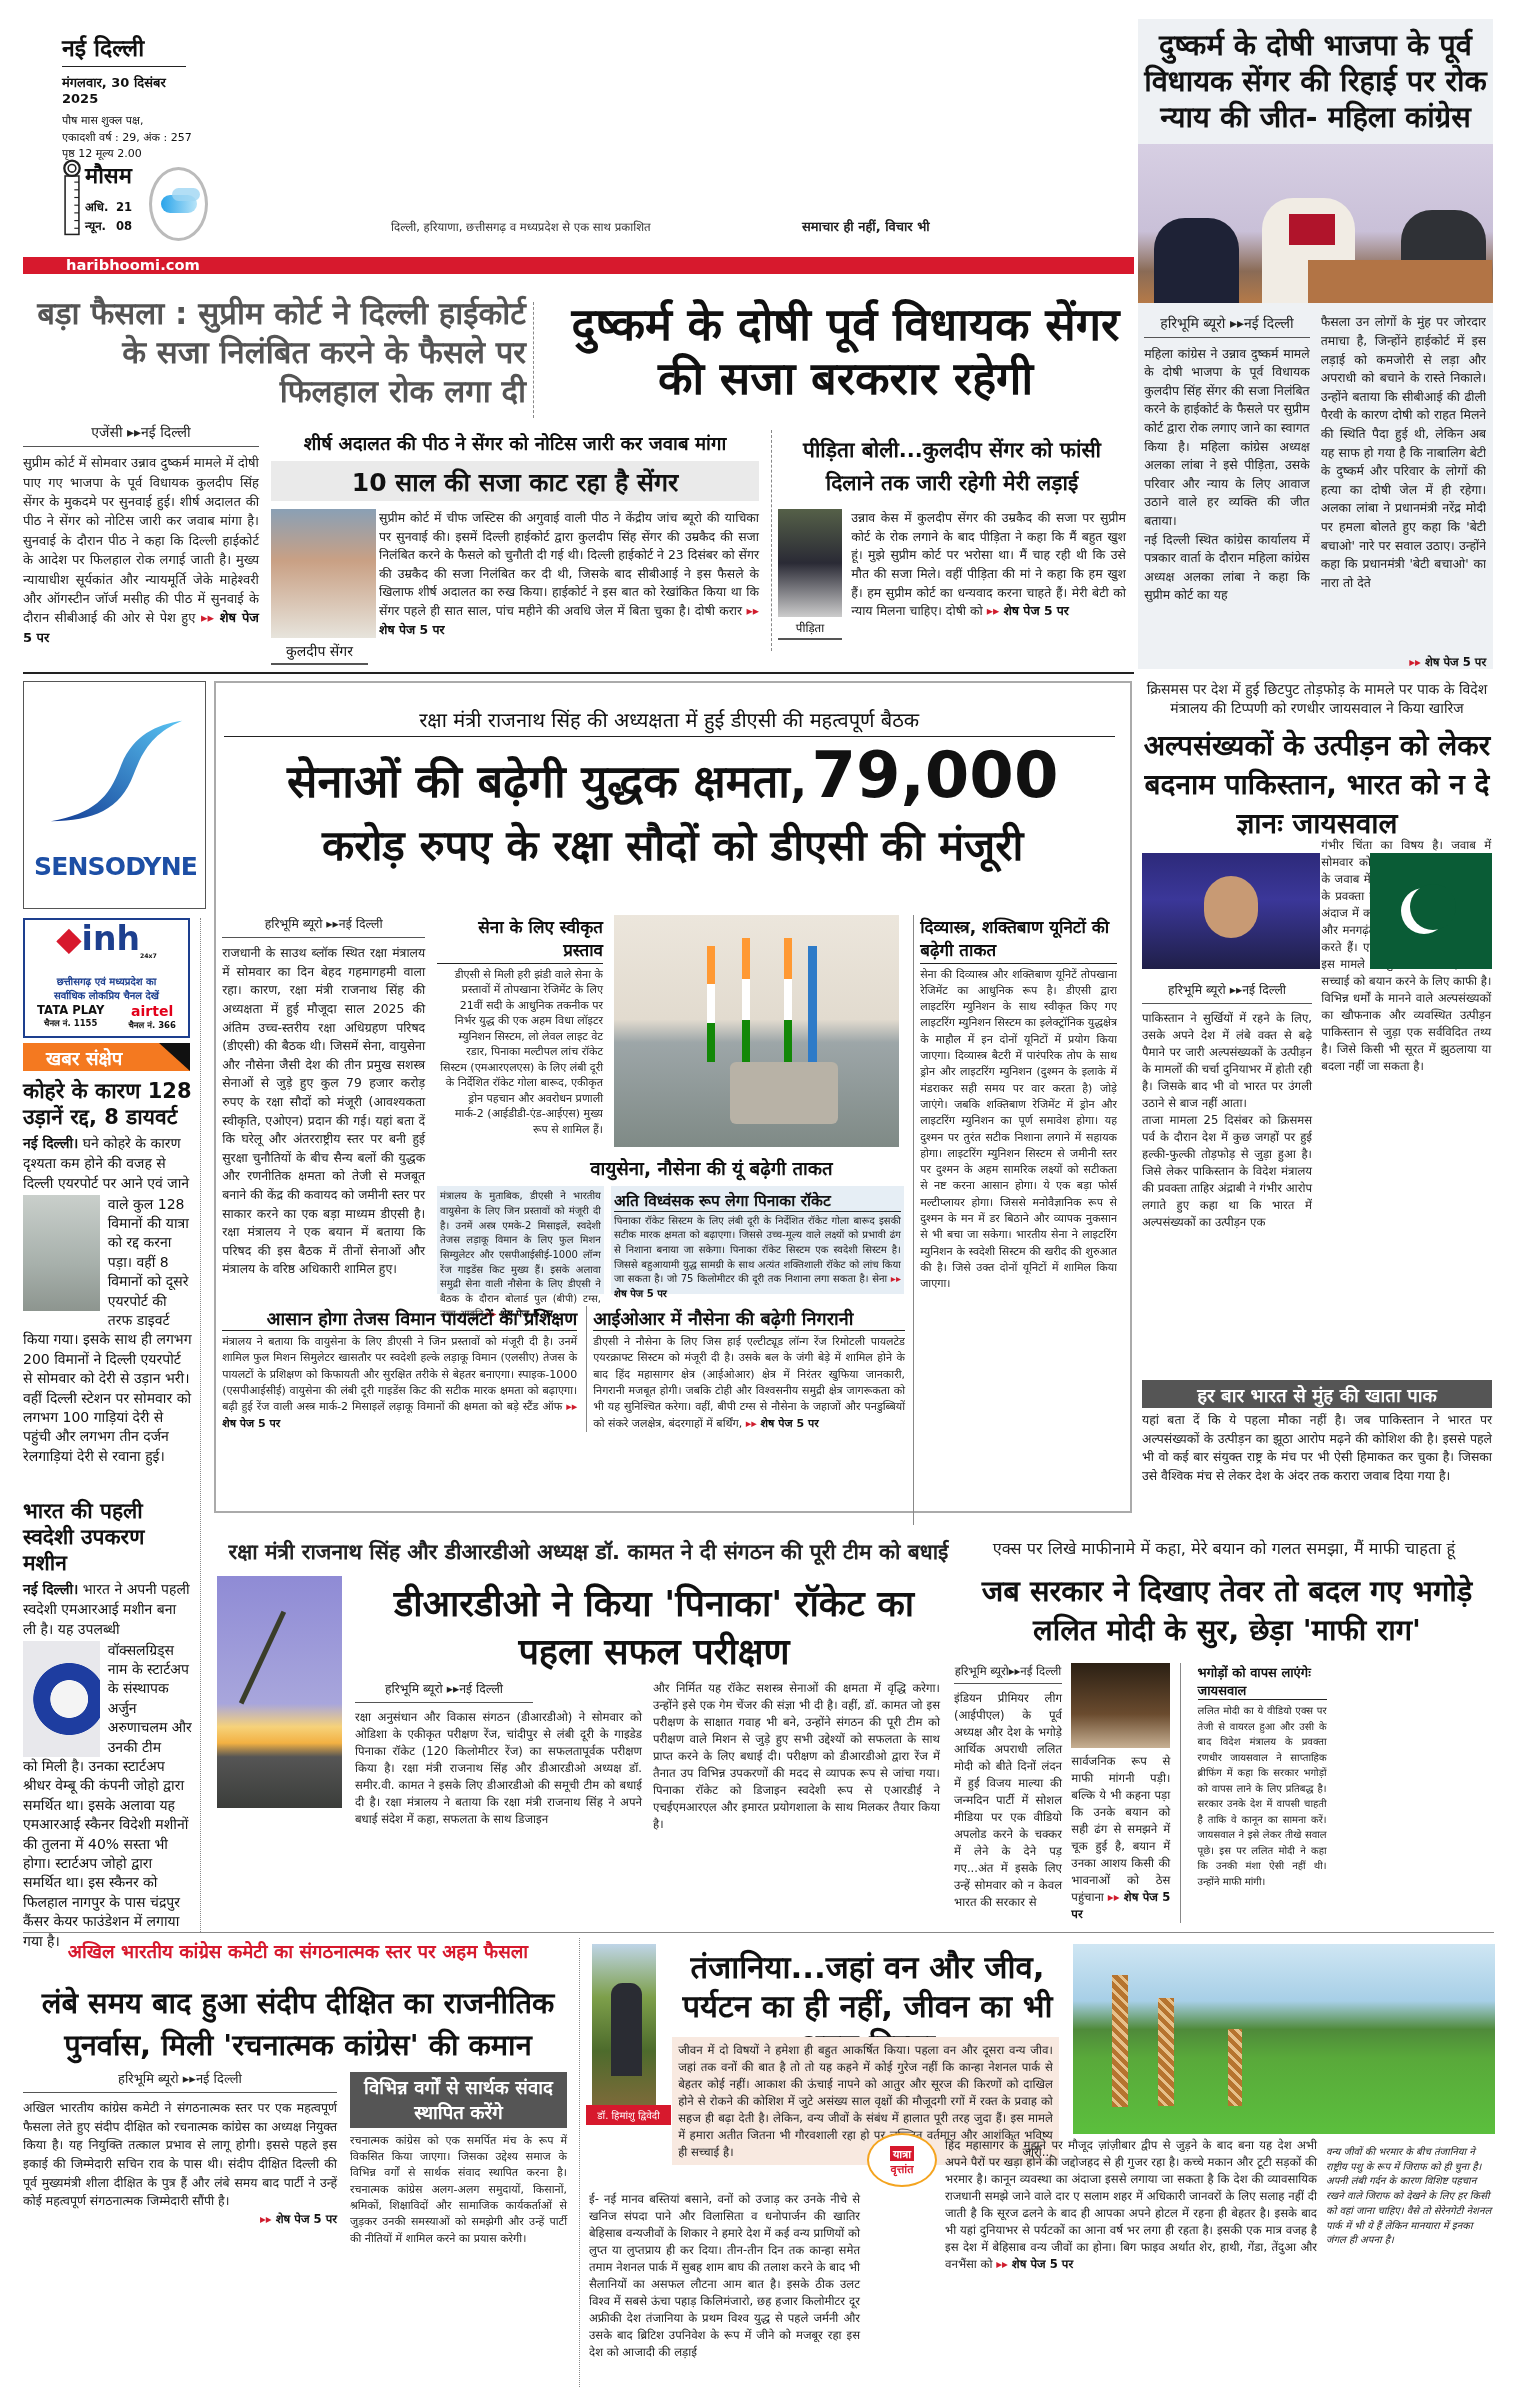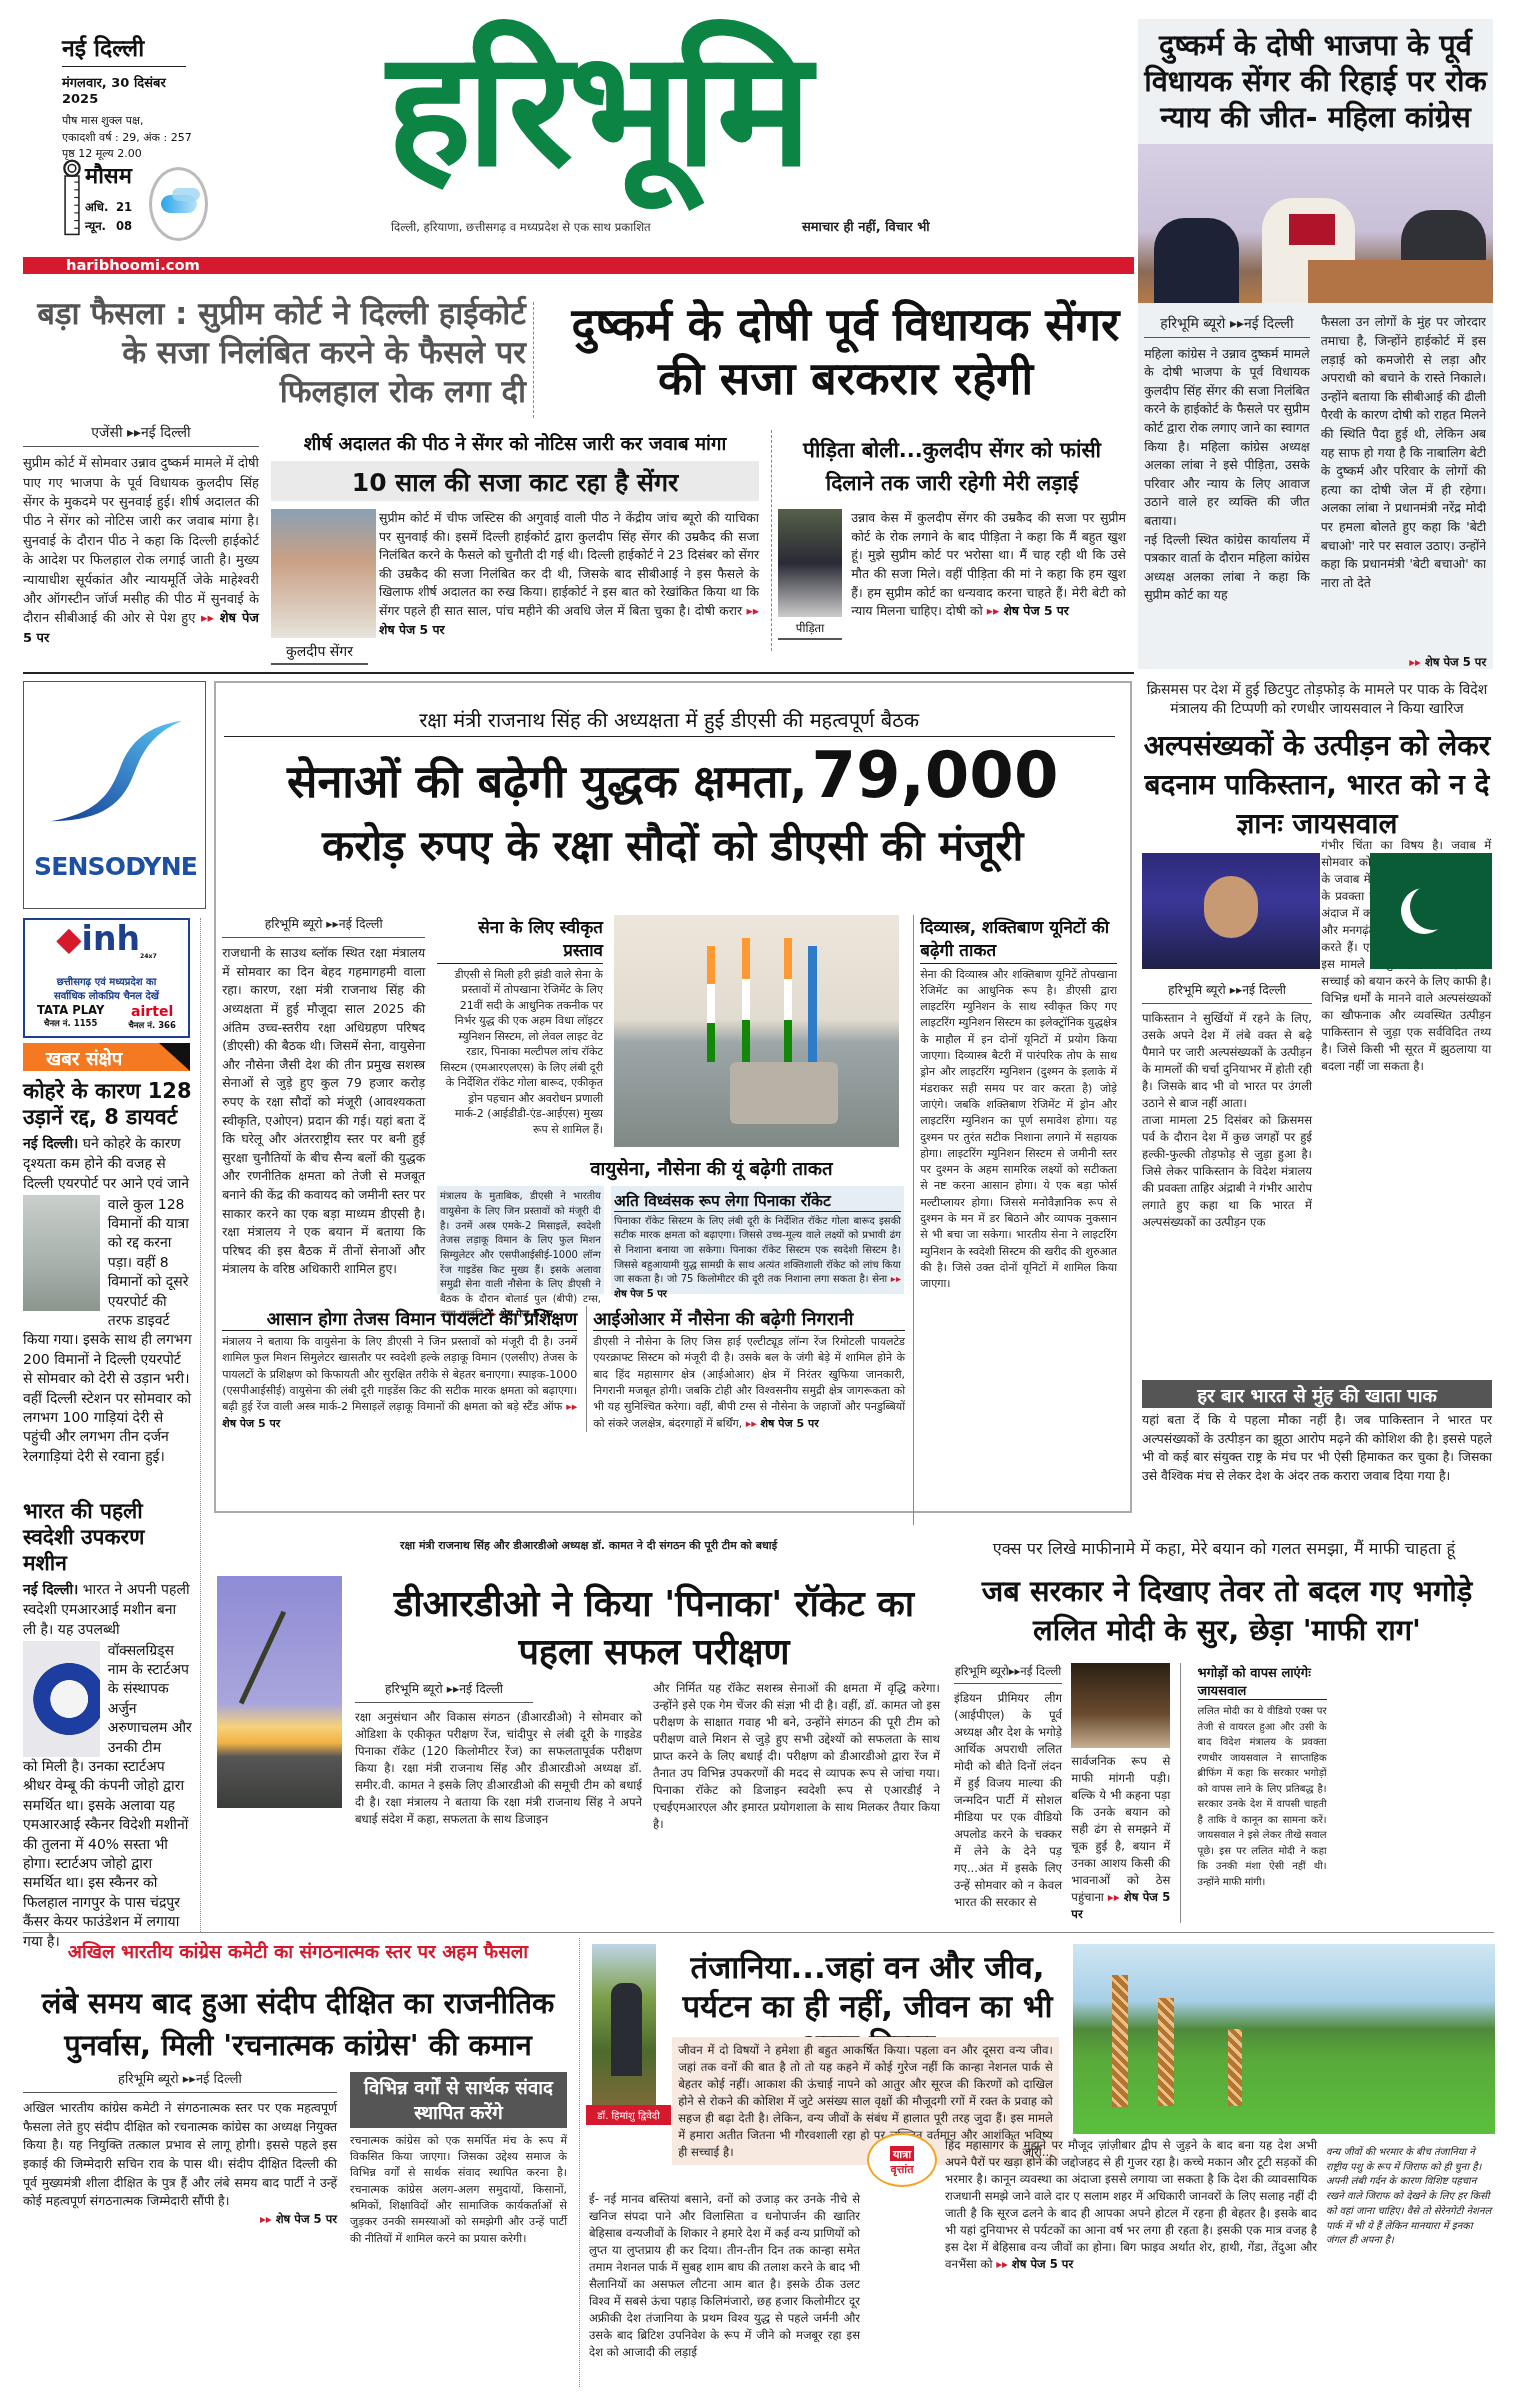--- a/index.html
+++ b/index.html
@@ -46,21 +46,20 @@
       <span style="display:inline-block;width:31px">अधि.</span><span>21</span>
     </div>
     <div class="abs" style="left:23px;top:59px;font-size:11.6px;font-weight:bold">
       <span style="display:inline-block;width:31px">न्यून.</span><span>08</span>
     </div>
     <div class="abs" style="left:87px;top:7.7px;width:59px;height:74px;border:3.1px solid #bbb;border-radius:50%">
       <div class="abs" style="left:9.3px;top:25px;width:36px;height:18.6px;background:linear-gradient(90deg,#29a4ea,#b8e4f8);border-radius:11px"></div>
       <div class="abs" style="left:20px;top:18.6px;width:28px;height:12.4px;background:#9fd6f2;border-radius:7.7px;opacity:.8"></div>
     </div>
   </div>
-  <div class="abs" style="left:387px;top:11.6px;font-size:159px;line-height:194px;font-weight:bold;color:#0b8444;letter-spacing:-4.6px">हरिभूमि</div>
   <div class="abs" style="left:391px;top:219px;font-size:11.6px;color:#333">दिल्ली, हरियाणा, छत्तीसगढ़ व मध्यप्रदेश से एक साथ प्रकाशित</div>
   <div class="abs" style="left:802px;top:217px;font-size:13px;font-weight:bold;color:#222">समाचार ही नहीं, विचार भी</div>
   <div class="abs" style="left:23px;top:257px;width:1111px;height:17px;background:#d7192d">
     <span style="position:absolute;left:43px;top:-1.5px;color:#fff;font-size:14.7px;font-weight:bold">haribhoomi.com</span>
   </div>
 </div>
 
 <div class="abs" style="left:1138px;top:19.4px;width:355px;height:650px;background:#eef1f4">
   <div style="padding:7.7px 6.2px 0;font-size:29px;line-height:36px;font-weight:bold;text-align:center">दुष्कर्म के दोषी भाजपा के पूर्व विधायक सेंगर की रिहाई पर रोक न्याय की जीत- महिला कांग्रेस</div>
   <div class="photo" style="left:0;top:125px;width:355px;height:159px;background:linear-gradient(180deg,#d7cfe3 0%,#c9c0d8 55%,#8a6b56 80%,#b57a48 100%)">
@@ -267,21 +266,21 @@
 ताजा मामला 25 दिसंबर को क्रिसमस पर्व के दौरान देश में कुछ जगहों पर हुई हल्की-फुल्की तोड़फोड़ से जुड़ा हुआ है। जिसे लेकर पाकिस्तान के विदेश मंत्रालय की प्रवक्ता ताहिर अंद्राबी ने गंभीर आरोप लगाते हुए कहा था कि भारत में अल्पसंख्यकों का उत्पीड़न एक</div>
     </div>
     <div class="small-text" style="width:170px;font-size:11.6px;line-height:17px;margin-top:-144px;background:#fff">गंभीर चिंता का विषय है। जवाब में सोमवार को मीडिया द्वारा पूछे गए प्रश्नों के जवाब में नई दिल्ली में विदेश मंत्रालय के प्रवक्ता रणधीर जायसवाल ने दो टूक अंदाज में कहा कि वो पहले देश के फर्जी और मनगढ़ंत आरोपों को सिरे से खारिज करते हैं। एक देश (पाकिस्तान) जिसका इस मामले में खुद का रिकॉर्ड ही असल सच्चाई को बयान करने के लिए काफी है। विभिन्न धर्मों के मानने वाले अल्पसंख्यकों का खौफनाक और व्यवस्थित उत्पीड़न पाकिस्तान से जुड़ा एक सर्वविदित तथ्य है। जिसे किसी भी सूरत में झुठलाया या बदला नहीं जा सकता है।</div>
   </div>
 </div>
 <div class="abs" style="left:1142px;top:1380px;width:350px">
   <div style="background:#555;color:#fff;font-size:18.6px;font-weight:bold;text-align:center;padding:1.5px 0">हर बार भारत से मुंह की खाता पाक</div>
   <div class="small-text" style="font-size:12.4px;line-height:18.6px;margin-top:3.1px">यहां बता दें कि ये पहला मौका नहीं है। जब पाकिस्तान ने भारत पर अल्पसंख्यकों के उत्पीड़न का झूठा आरोप मढ़ने की कोशिश की है। इससे पहले भी वो कई बार संयुक्त राष्ट्र के मंच पर भी ऐसी हिमाकत कर चुका है। जिसका उसे वैश्विक मंच से लेकर देश के अंदर तक करारा जवाब दिया गया है।</div>
 </div>
 
-<div class="abs" style="left:217px;top:1537px;width:743px;font-size:11px;font-weight:bold;color:#222;text-align:center">रक्षा मंत्री राजनाथ सिंह और डीआरडीओ अध्यक्ष डॉ. कामत ने दी संगठन की पूरी टीम को बधाई</div>
+<div class="abs" style="left:217px;top:1537px;width:743px;font-size:21px;font-weight:bold;color:#222;text-align:center">रक्षा मंत्री राजनाथ सिंह और डीआरडीओ अध्यक्ष डॉ. कामत ने दी संगठन की पूरी टीम को बधाई</div>
 <div class="photo" style="left:217px;top:1576px;width:125px;height:232px;background:linear-gradient(180deg,#8f8bd5 0%,#a8a6dc 55%,#f6d27a 65%,#f3b143 72%,#555 78%,#3b3d3a 100%)">
   <div class="abs" style="left:43px;top:31px;width:4.6px;height:101px;background:#3a3d2a;transform:rotate(25deg)"></div>
 </div>
 <div class="abs" style="left:356px;top:1580px;width:596px;font-size:36px;line-height:48px;font-weight:bold;text-align:center">डीआरडीओ ने किया 'पिनाका' रॉकेट का पहला सफल परीक्षण</div>
 <div class="abs" style="left:355px;top:1680px;width:589px;display:flex;gap:11px">
   <div style="width:287px">
     <div class="byline" style="font-size:12.4px;width:178px"><span>हरिभूमि ब्यूरो</span> <span class="arr">▸▸</span><span>नई दिल्ली</span></div>
     <div class="small-text" style="font-size:11.6px;line-height:17px">रक्षा अनुसंधान और विकास संगठन (डीआरडीओ) ने सोमवार को ओडिशा के एकीकृत परीक्षण रेंज, चांदीपुर से लंबी दूरी के गाइडेड पिनाका रॉकेट (120 किलोमीटर रेंज) का सफलतापूर्वक परीक्षण किया है। रक्षा मंत्री राजनाथ सिंह और डीआरडीओ अध्यक्ष डॉ. समीर.वी. कामत ने इसके लिए डीआरडीओ की समूची टीम को बधाई दी है। रक्षा मंत्रालय ने बताया कि रक्षा मंत्री राजनाथ सिंह ने अपने बधाई संदेश में कहा, सफलता के साथ डिजाइन</div>
   </div>
   <div class="small-text" style="width:287px;font-size:11.6px;line-height:17px">और निर्मित यह रॉकेट सशस्त्र सेनाओं की क्षमता में वृद्धि करेगा। उन्होंने इसे एक गेम चेंजर की संज्ञा भी दी है। वहीं, डॉ. कामत जो इस परीक्षण के साक्षात गवाह भी बने, उन्होंने संगठन की पूरी टीम को परीक्षण वाले मिशन से जुड़े हुए सभी उद्देश्यों को सफलता के साथ प्राप्त करने के लिए बधाई दी। परीक्षण को डीआरडीओ द्वारा रेंज में तैनात उप विभिन्न उपकरणों की मदद से व्यापक रूप से जांचा गया। पिनाका रॉकेट को डिजाइन स्वदेशी रूप से एआरडीई ने एचईएमआरएल और इमारत प्रयोगशाला के साथ मिलकर तैयार किया है।</div>

